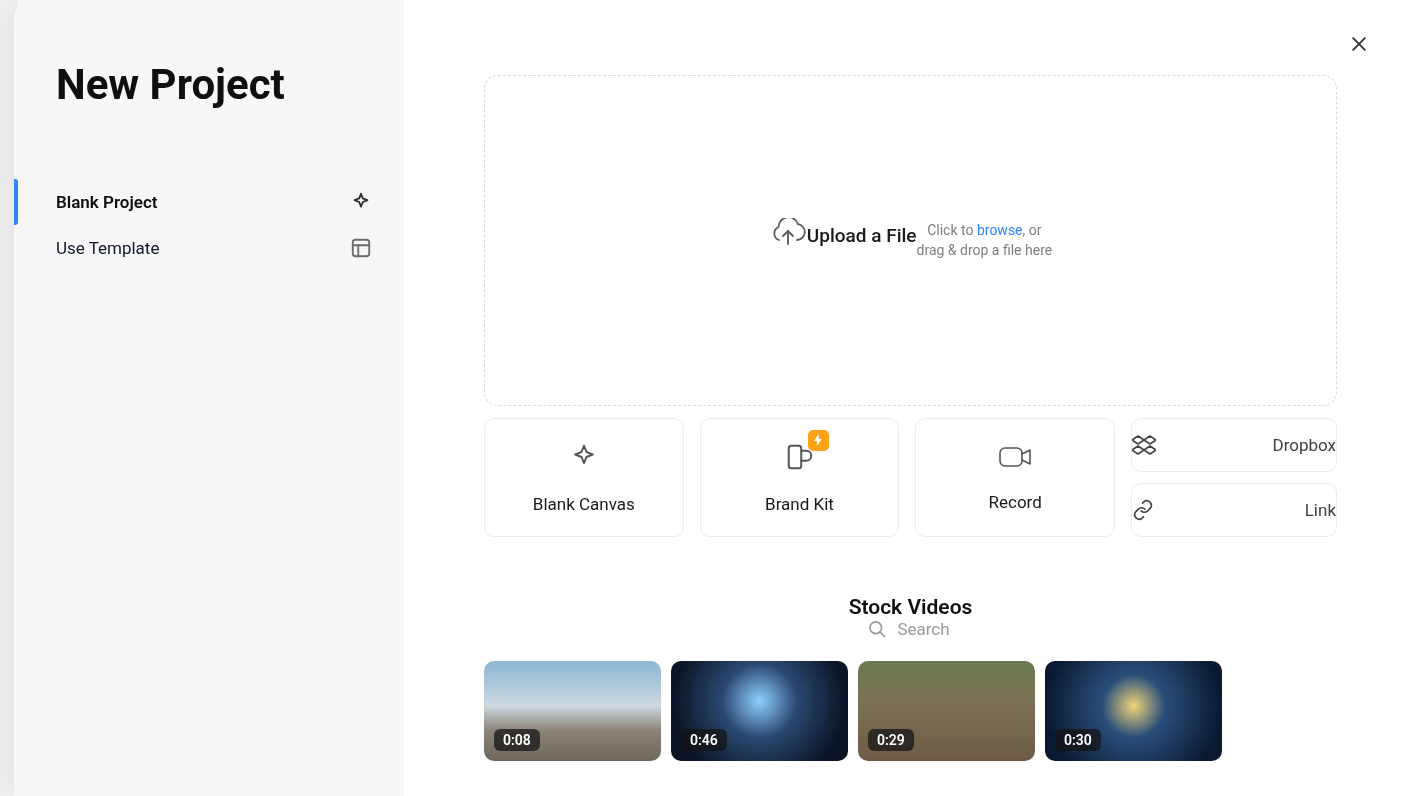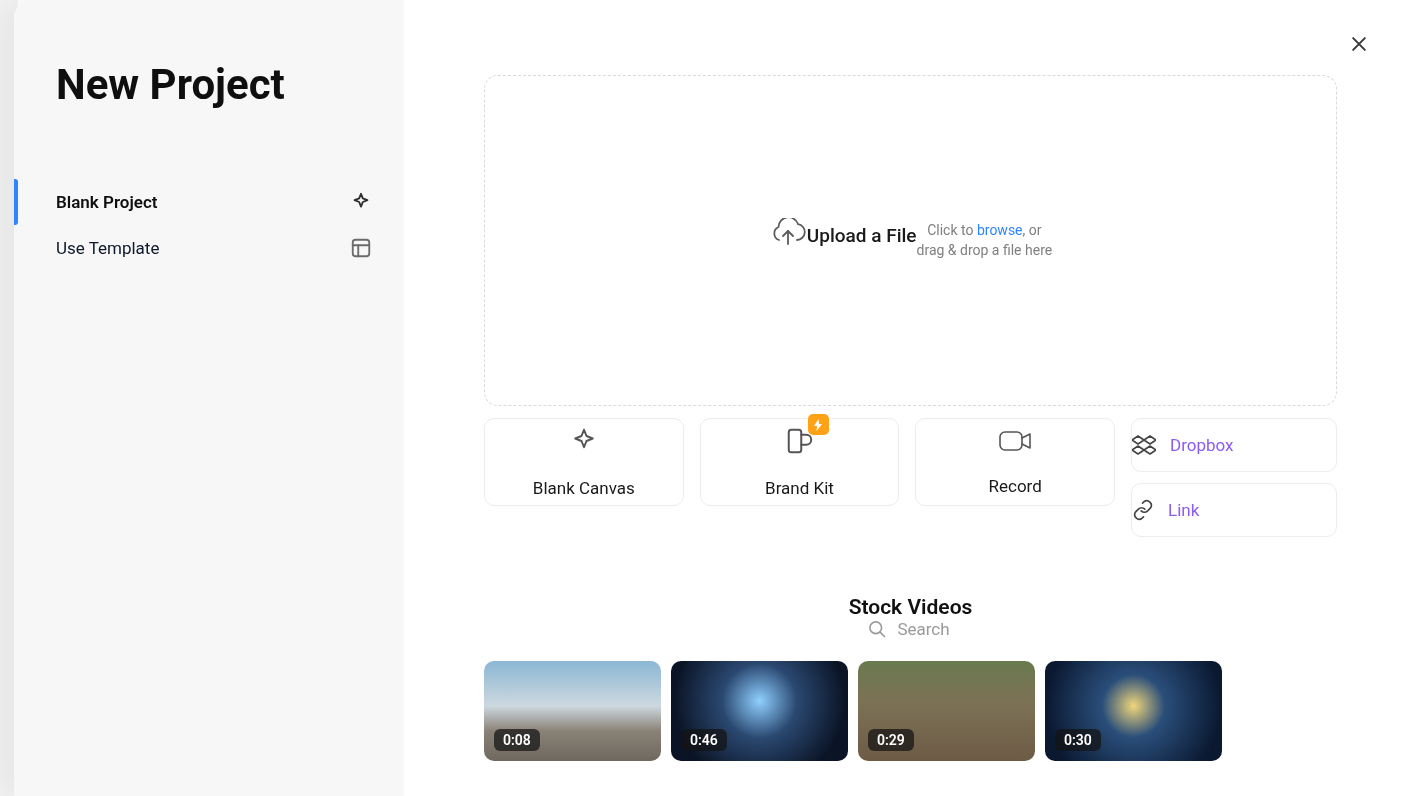--- a/index.html
+++ b/index.html
@@ -84,21 +84,21 @@
   .dz-sub .browse { color: #2f84ff; }
   .action-row {
     margin-top: 12px;
     display: flex;
     gap: 16px;
   }
   .action-card {
     flex: 1;
     border: 1px solid #ececec;
     border-radius: 10px;
-    height: 88px;
+    height: 119px;
     display: flex;
     flex-direction: column;
     align-items: center;
     justify-content: center;
     gap: 18px;
     cursor: pointer;
     position: relative;
   }
   .action-card .ac-icon { color: #555; position: relative; }
   .action-card .ac-label { font-size: 17px; color: #1a1a1a; }
@@ -117,25 +117,25 @@
     display: flex;
     flex-direction: column;
     gap: 11px;
   }
   .mini-btn {
     border: 1px solid #ececec;
     border-radius: 10px;
     height: 54px;
     display: flex;
     align-items: center;
-    justify-content: flex-start;
+    justify-content: space-between;
     gap: 14px;
     cursor: pointer;
     font-size: 17px;
-    color: #8b5cf6;
+    color: #404040;
   }
   .mini-btn .mb-icon { color: #444; display: flex; }
   .section-header {
     margin-top: 58px;
     display: flex;
     align-items: center;
     justify-content: space-between;
     flex-direction: column;
   }
   .section-title { font-size: 21px; font-weight: 600; color: #111; }

